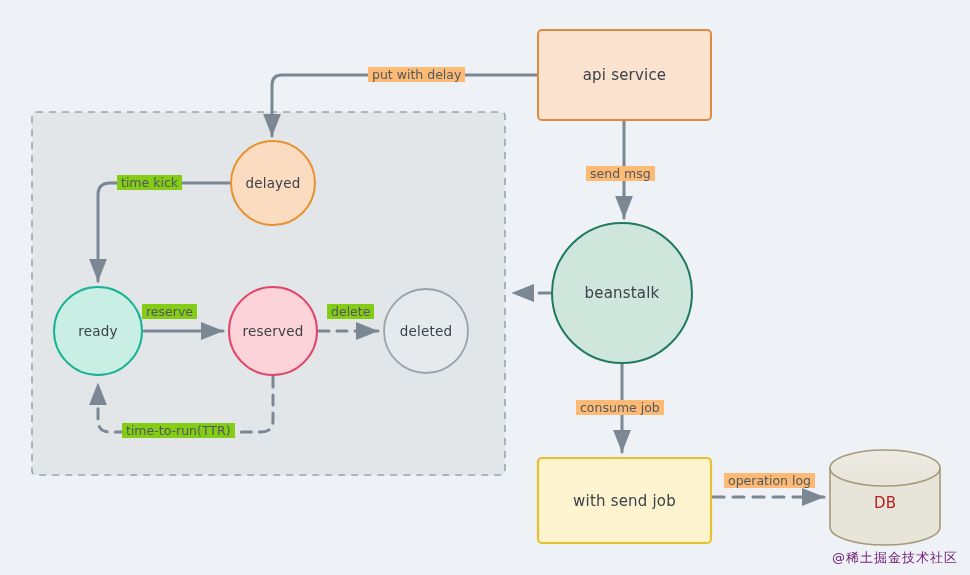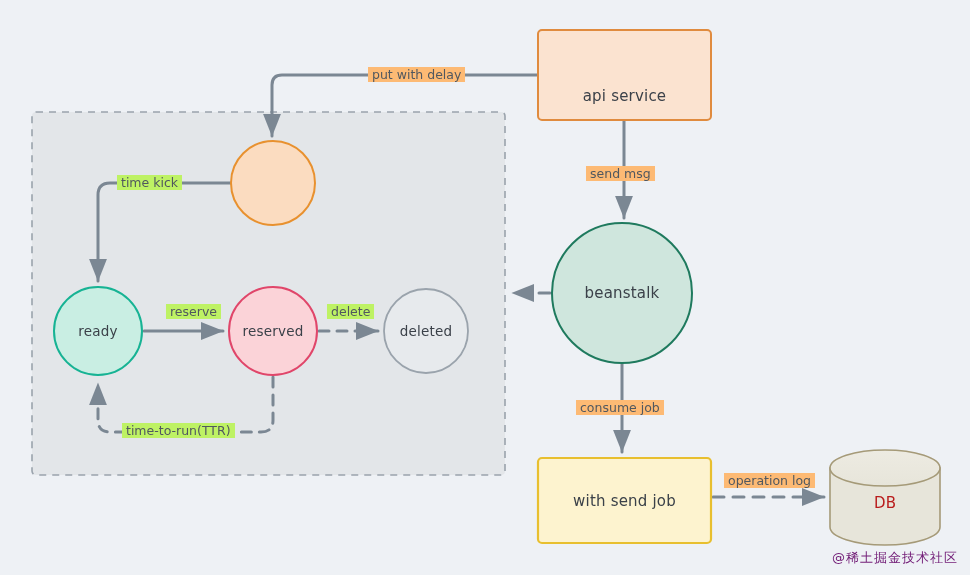--- a/index.html
+++ b/index.html
@@ -40,21 +40,21 @@
     font-size: 12.5px;
     white-space: nowrap;
     background: transparent;
     text-align: center;
   }
   .edge-label.onbg {
     background: #fdba74;
     padding: 0 4px;
   }
   .edge-label.ongray {
-    background: #bef264;
+    background: #84cc16;
     padding: 0 4px;
   }
   .watermark {
     position: absolute;
     right: 12px;
     bottom: 8px;
     color: #701a75;
     font-size: 13px;
     letter-spacing: 1px;
     font-family: "DejaVu Sans", "Liberation Sans", sans-serif;
@@ -150,46 +150,47 @@
 
     <g>
       <circle cx="273" cy="331" r="44" fill="#fbd3d8" stroke="#e0466a" stroke-width="2"></circle>
     </g>
 
     <g>
       <circle cx="426" cy="331" r="42" fill="#e7eaed" stroke="#9aa3ac" stroke-width="1.8"></circle>
     </g>
   </svg>
 
-  <div class="node-label box-label" style="left:538px; top:30px; width:173px; height:90px;margin-top:21px;">api service</div>
+  <div class="node-label box-label" style="left:538px; top:30px; width:173px; height:90px;">api service</div>
 
   <div class="node-label" style="left:552px; top:263px; width:140px; height:60px;">beanstalk</div>
 
   <div class="node-label box-label" style="left:538px; top:458px; width:173px; height:85px;">with send job</div>
 
   <div class="node-label" style="left:830px; top:478px; width:110px; height:50px; color:#b91c1c;">DB</div>
 
+  <div class="node-label" style="left:223px; top:163px; width:100px; height:40px; font-size:13.5px;">delayed</div>
 
   <div class="node-label" style="left:48px; top:311px; width:100px; height:40px; font-size:13.5px;">ready</div>
 
   <div class="node-label" style="left:376px; top:311px; width:100px; height:40px; font-size:13.5px;">deleted</div>
 
   <div class="node-label" style="left:223px; top:311px; width:100px; height:40px; font-size:13.5px;">reserved</div>
 
   <div class="edge-label onbg" style="left:368px; top:67px;">put with delay</div>
 
   <div class="edge-label onbg" style="left:586px; top:166px;">send msg</div>
 
   <div class="edge-label onbg" style="left:576px; top:400px;">consume job</div>
 
   <div class="edge-label onbg" style="left:724px; top:473px;">operation log</div>
 
   <div class="edge-label ongray" style="left:117px; top:175px;">time kick</div>
 
-  <div class="edge-label ongray" style="left:166px; top:304px;">reserve</div>
+  <div class="edge-label ongray" style="left:142px; top:304px;">reserve</div>
 
   <div class="edge-label ongray" style="left:327px; top:304px;">delete</div>
 
   <div class="edge-label ongray" style="left:122px; top:423px;">time-to-run(TTR)</div>
 
   <div class="watermark">@稀土掘金技术社区</div>
 
 </div>
 
 </body></html>

